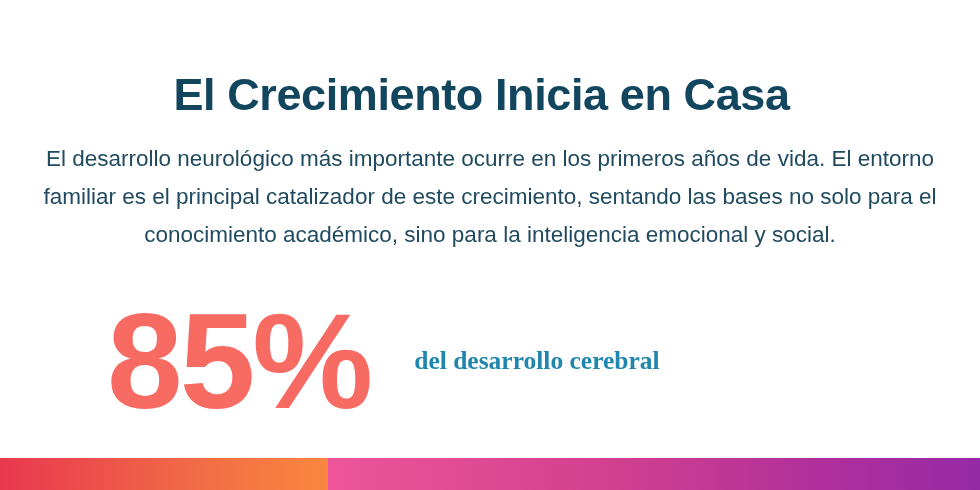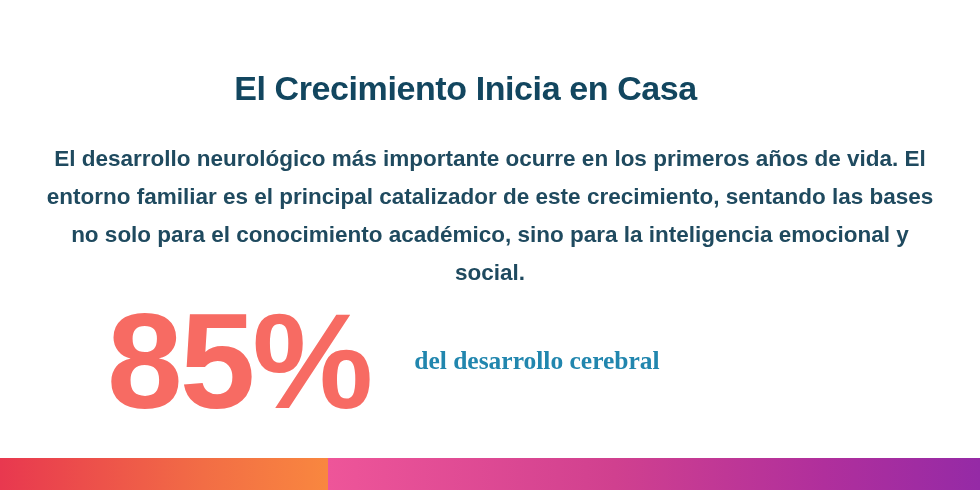--- a/index.html
+++ b/index.html
@@ -20,41 +20,41 @@
     height: 490px;
     background: #ffffff;
     box-sizing: border-box;
     overflow: hidden;
   }
 
   
   .headline {
     position: absolute;
     top: 38px;
-    left: 0;
+    left: 16px;
     width: 931px;
     text-align: center;
-    font-size: 34px;
+    font-size: 45px;
     line-height: 54px;
     font-weight: 700;
     letter-spacing: -0.4px;
     color: #12465F;
     white-space: nowrap;
   }
 
   
   .intro-paragraph {
     position: absolute;
     top: 117px;
     left: 40px;
     width: 900px;
     text-align: center;
     font-size: 22.5px;
     line-height: 38px;
-    font-weight: 700;
+    font-weight: 400;
     color: #1F4A5F;
   }
 
   
   .stat-row {
     position: absolute;
     top: 296px;
     left: 0;
     width: 980px;
     height: 130px;

